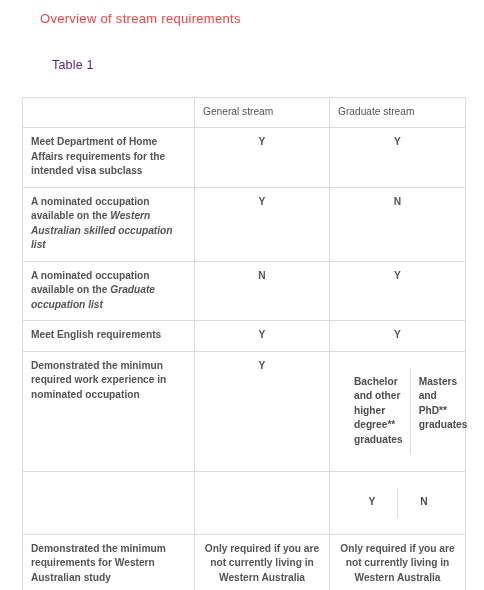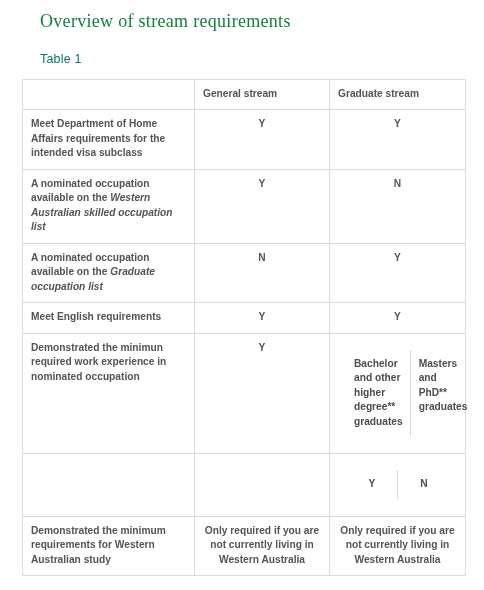--- a/index.html
+++ b/index.html
@@ -15,34 +15,33 @@
     -webkit-font-smoothing: antialiased;
   }
   .page {
     position: relative;
     width: 484px;
     height: 590px;
     box-sizing: border-box;
     padding: 0;
   }
   .heading {
-    color: #15803d;
-    font-size: 18px;
+    color: #ef4444;
+    font-size: 13px;
     font-weight: 400;
     letter-spacing: 0.3px;
     margin: 0;
     padding: 11px 0 0 40px;
-    font-family: Liberation Serif, serif;
   }
   .subheading {
-    color: #0f766e;
+    color: #4c1d95;
     font-size: 12.5px;
     font-weight: 400;
     letter-spacing: 0.2px;
-    margin: 0;
+    margin: 12px;
     padding: 20px 0 0 40px;
   }
   .table-wrap {
     padding: 13px 0 0 22px;
   }
   table.req-table {
     border-collapse: collapse;
     width: 443px;
     table-layout: fixed;
     border: 1px solid #d3d3d3;
@@ -53,21 +52,21 @@
     padding: 7px 8px 8px 8px;
     font-size: 10.2px;
     line-height: 1.42;
     color: #545454;
   }
   .col-label { width: 172px; }
   .col-general { width: 135px; }
   .col-graduate { width: 136px; }
 
   .hdr td {
-    font-weight: bold;
+    font-weight: normal;
     color: #4d4d4d;
     padding-top: 8px;
     padding-bottom: 9px;
     border-bottom: 1px solid #d3d3d3;
   }
   .label-cell {
     font-weight: bold;
     color: #4d4d4d;
   }
   .val-cell {

